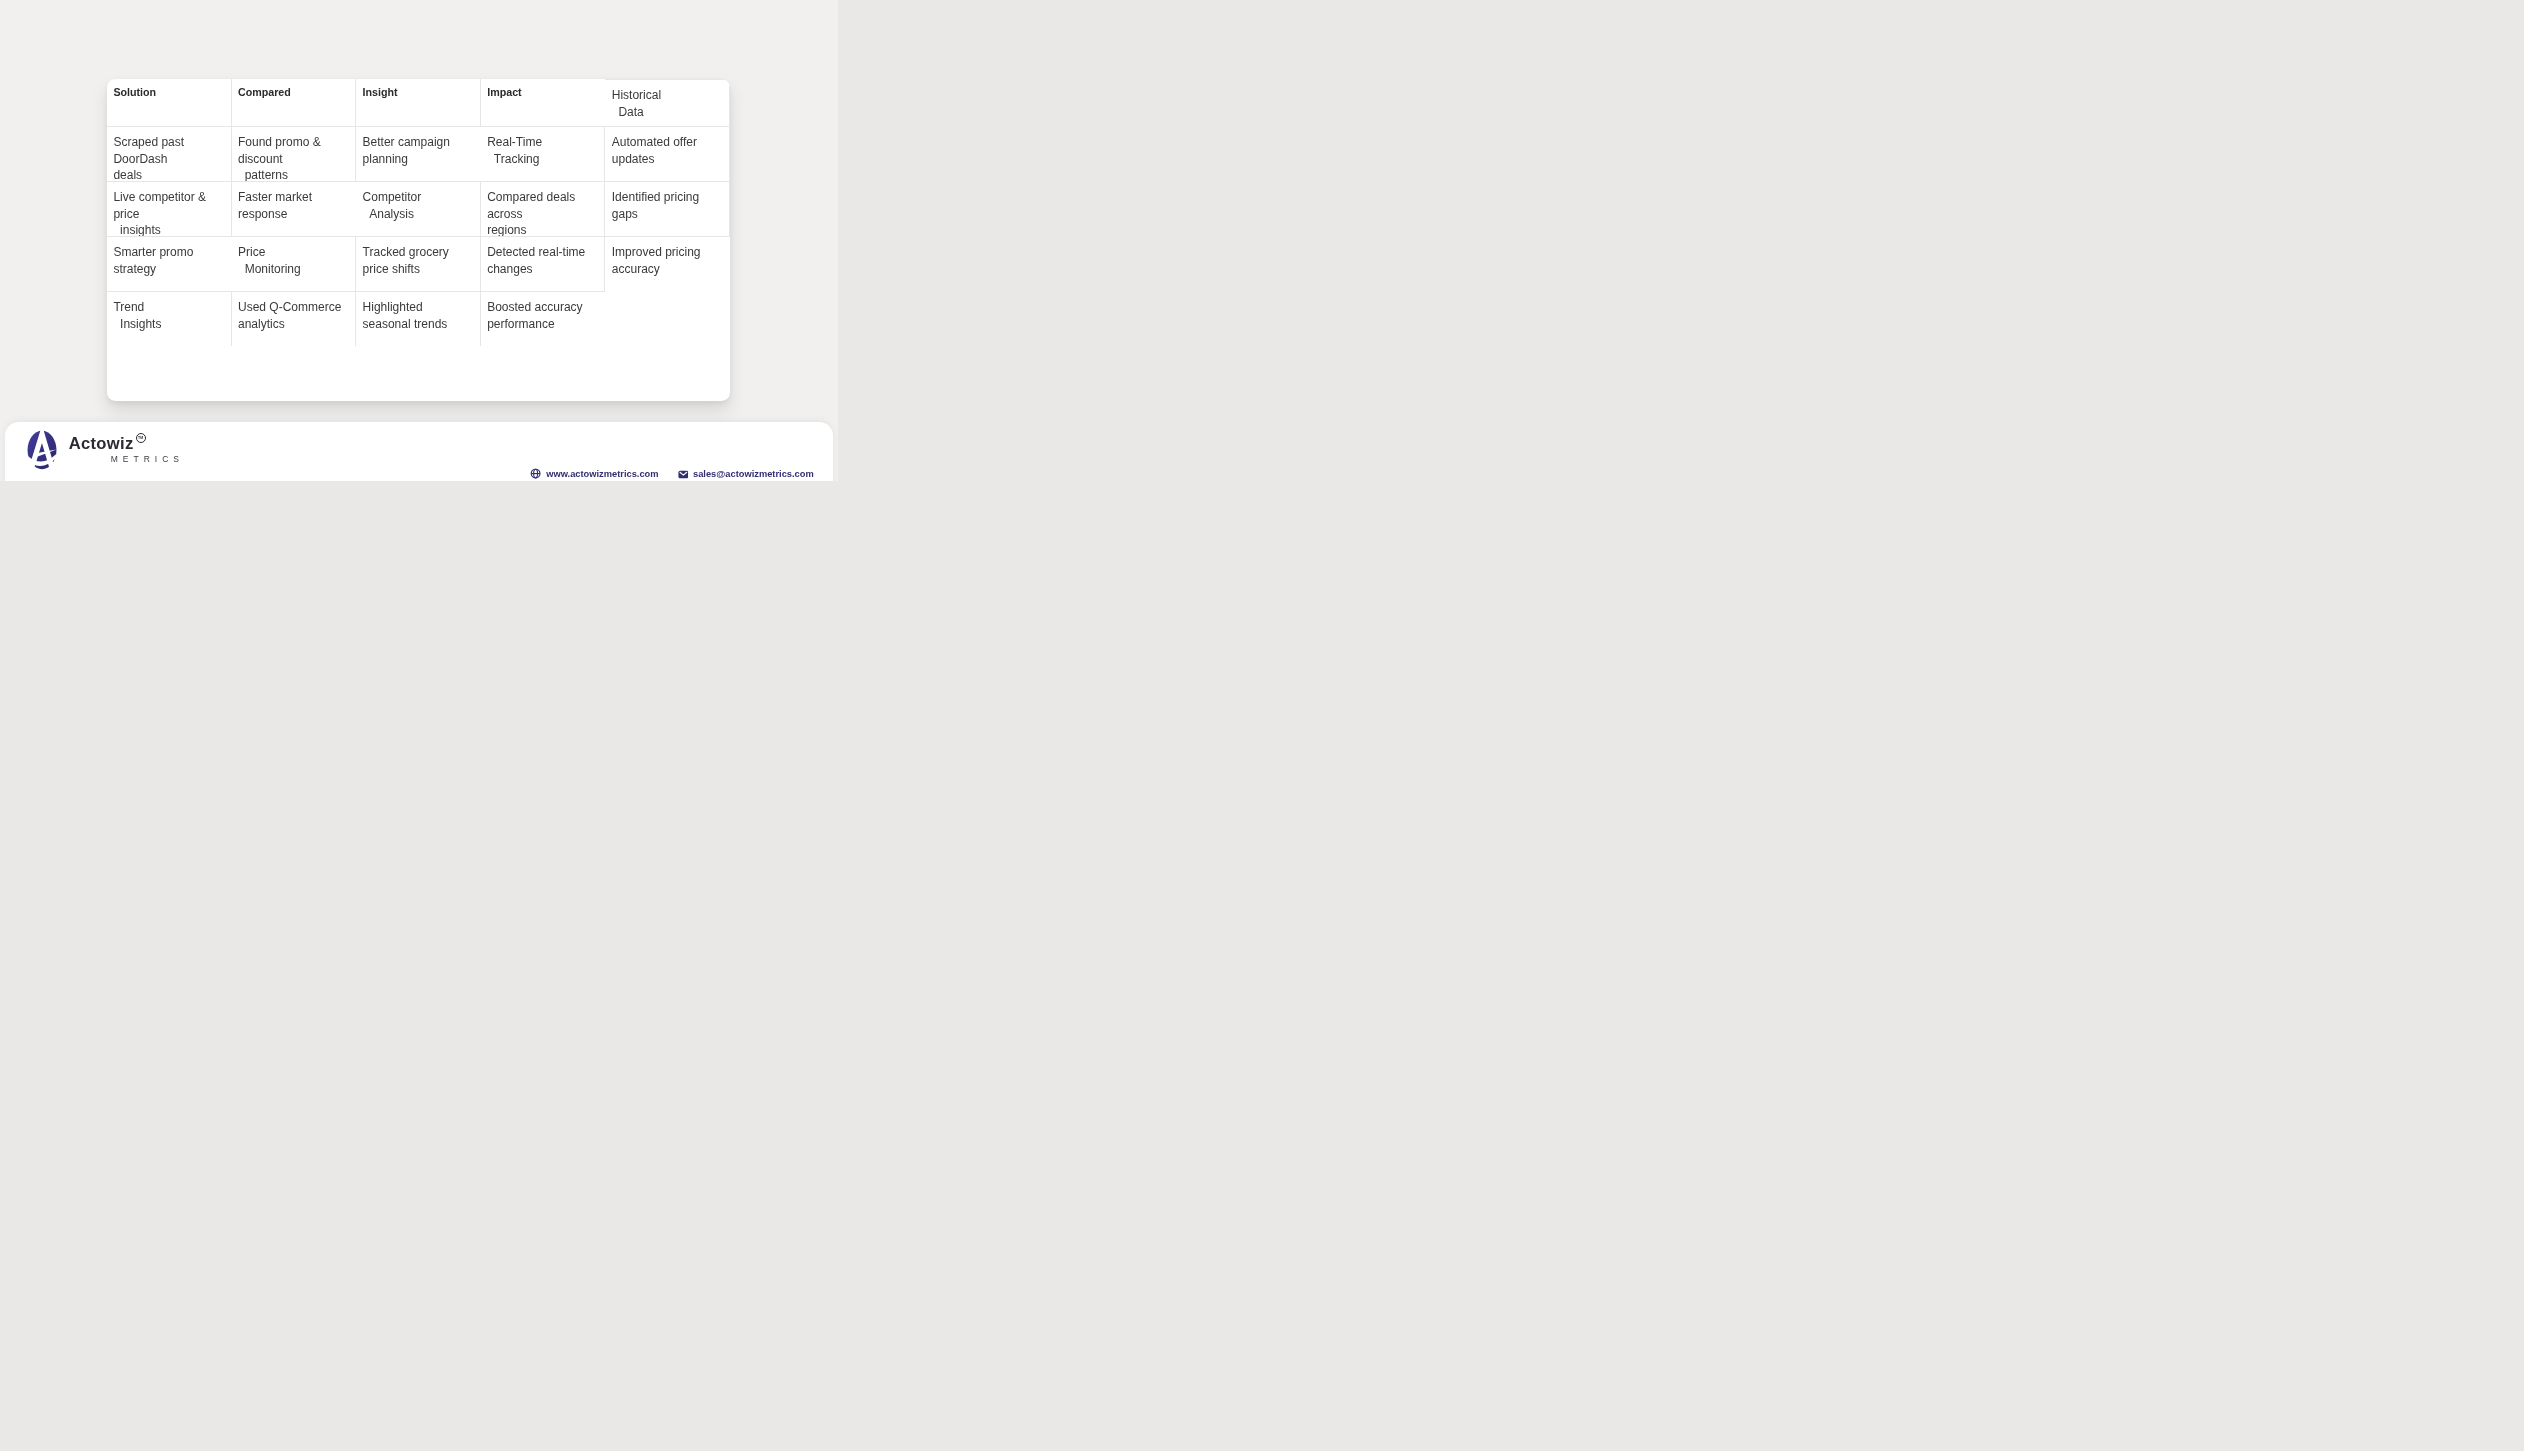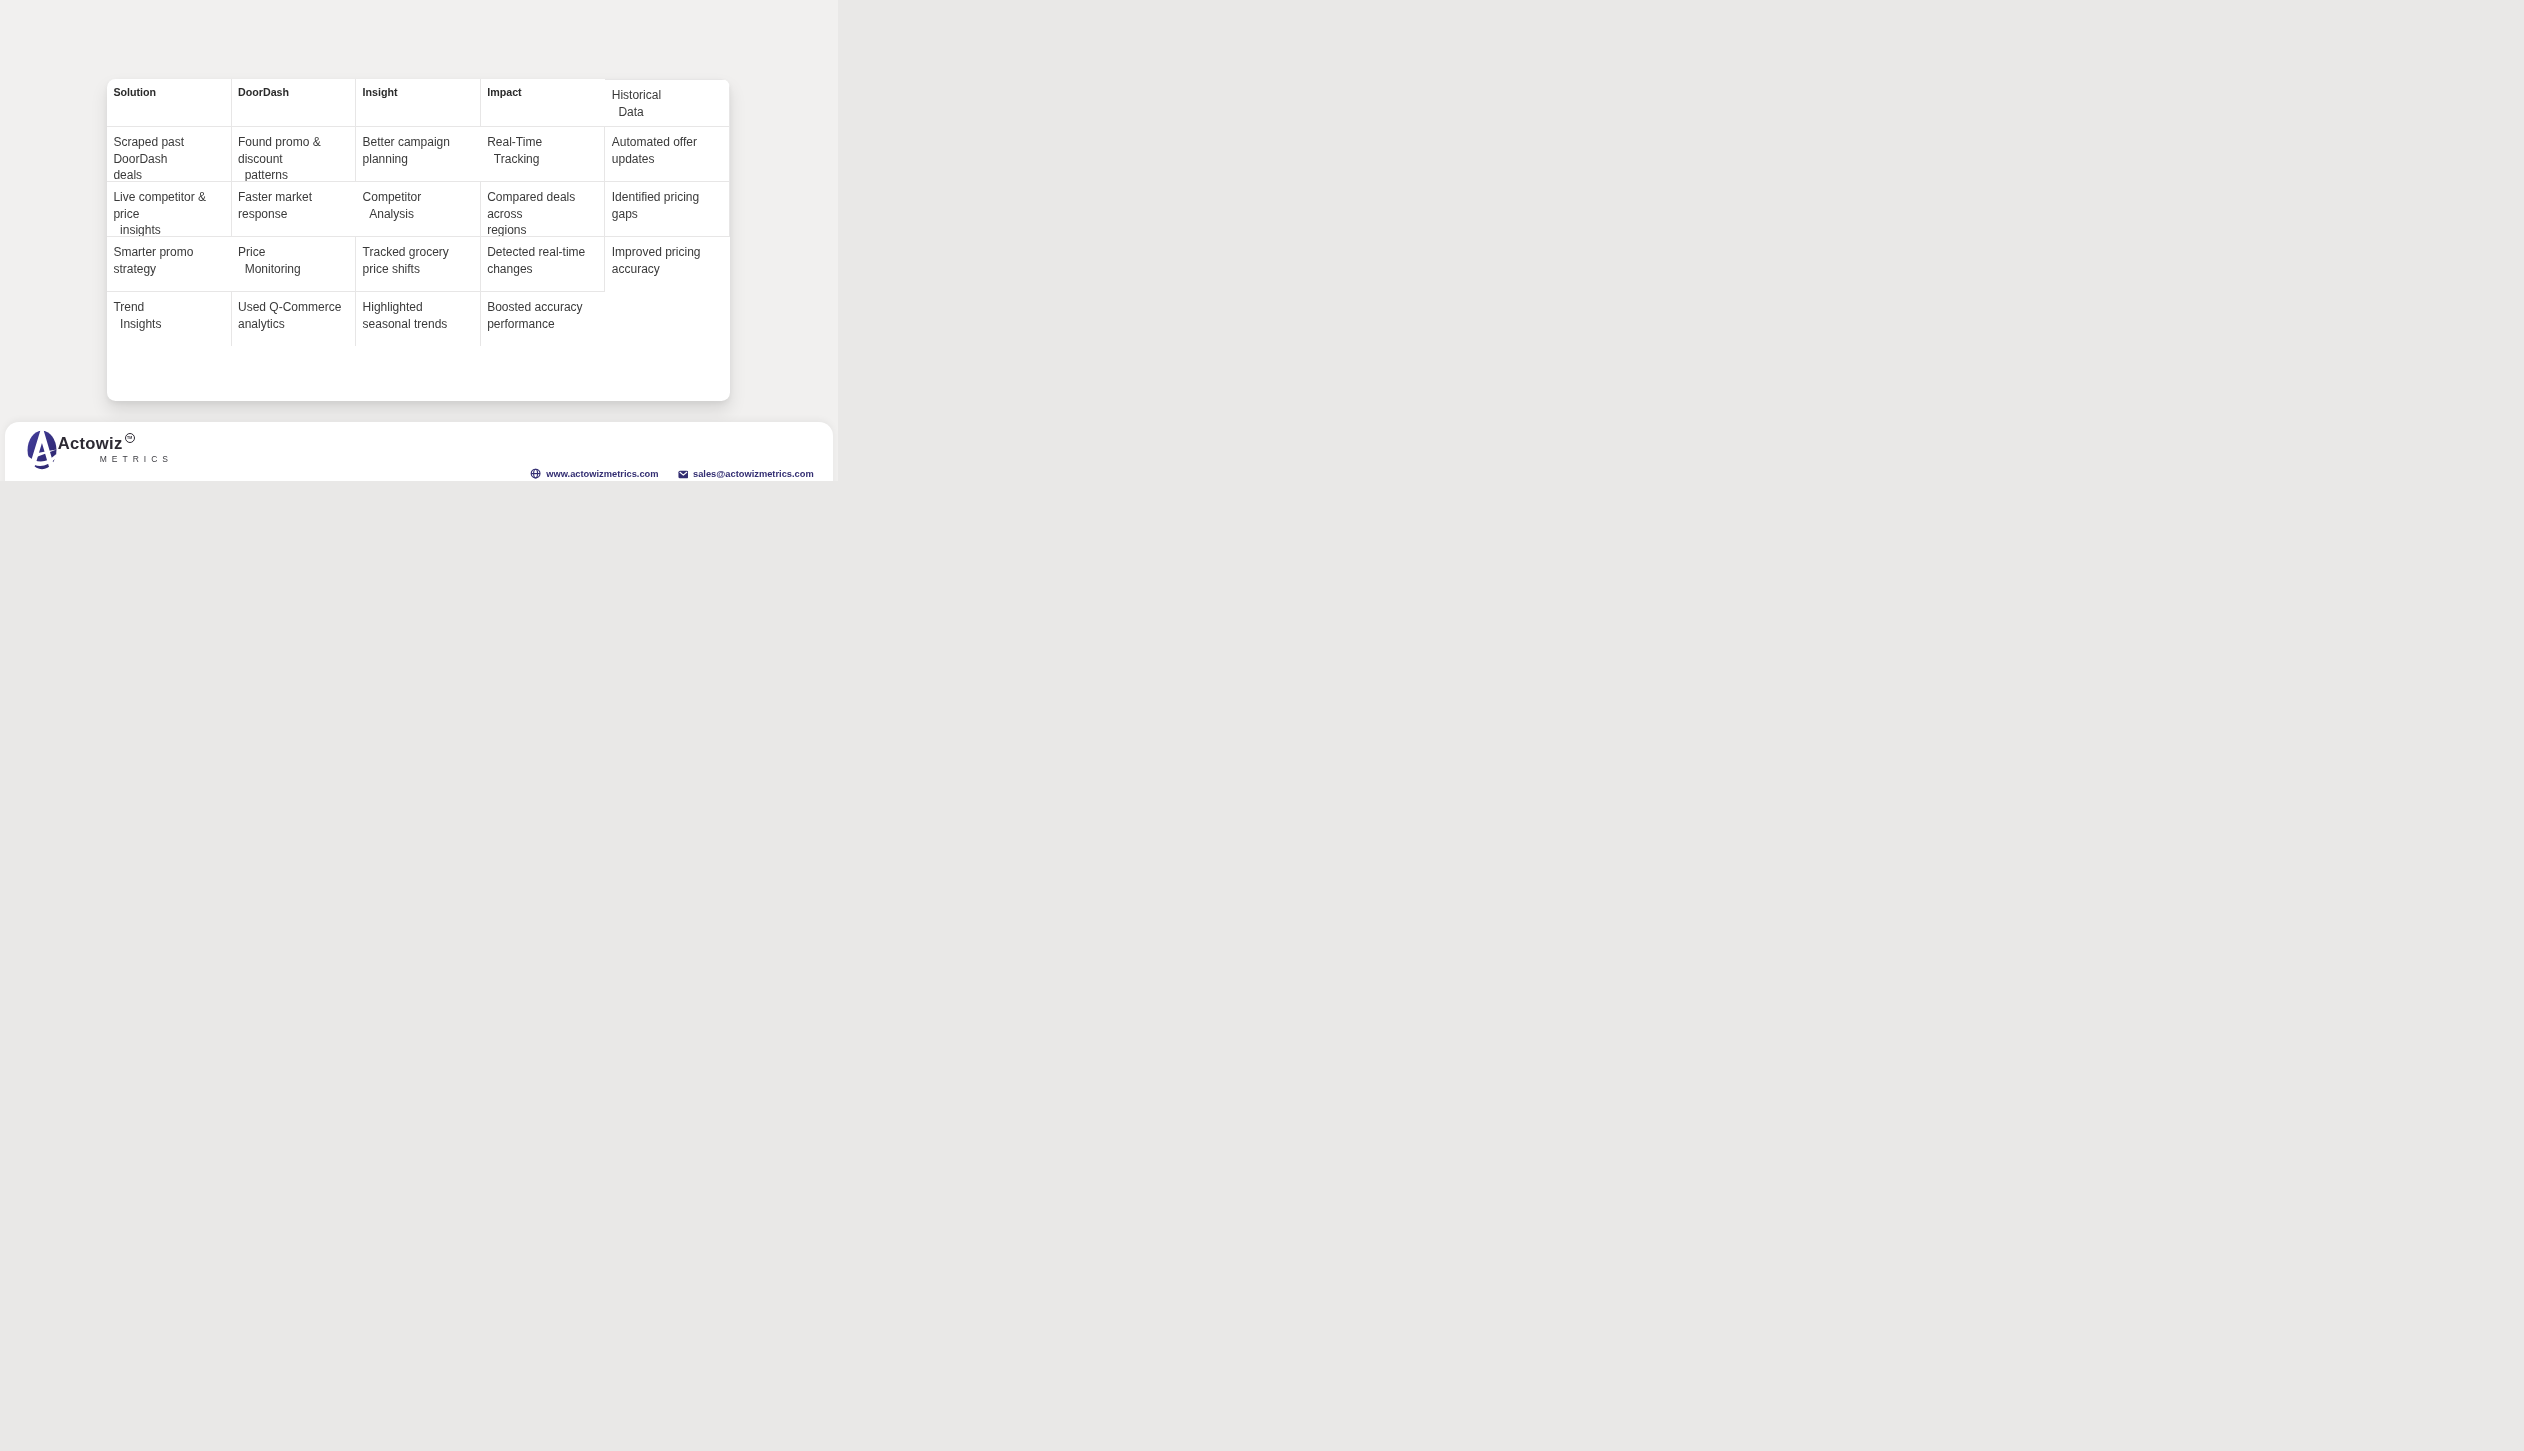--- a/index.html
+++ b/index.html
@@ -30,21 +30,21 @@
   .grid > div:nth-child(n+5) { border-top:0.5px solid #e7e6e6; }
   .th { font-size:10.7px; font-weight:700; color:#2b2b2b; padding-top:8.5px; }
   .td { font-size:12px; color:#3a3a3a; line-height:16.6px; white-space:pre-line; }
 
   
   .footer {
     position:absolute; left:5.3px; right:5.3px; top:422px; height:75px;
     background:#ffffff; border-radius:14px;
     box-shadow:0 -1.6px 7.5px rgba(0,0,0,.05);
   }
-  .brand { position:absolute; left:21.4px; top:7.5px; display:flex; align-items:center; gap:1px; }
+  .brand { position:absolute; left:21.4px; top:7.5px; display:flex; align-items:center; gap:12px; }
   .mark { width:30px; height:40px; display:block; }
   .brand-line { display:flex; align-items:flex-start; gap:2.1px; }
   .brand-name { font-size:16.6px; font-weight:700; color:#2d2a33; letter-spacing:0.3px; line-height:1.05; }
   .tm {
     width:8px; height:8px; border:0.8px solid #2d2a33; border-radius:50%;
     font-size:3.5px; font-weight:700; color:#2d2a33;
     display:flex; align-items:center; justify-content:center; margin-top:-1.6px;
   }
   .brand-sub { font-size:8.5px; color:#3c3c42; letter-spacing:5px; margin-top:2.1px;margin-left:42px; }
   .contacts { position:absolute; right:19px; top:0; height:100%; display:flex; align-items:center; gap:19px; }
@@ -55,21 +55,21 @@
   .contact svg { display:block; flex:0 0 auto; }
 </style>
 </head>
 <body>
 
 <div class="stage">
 
   <section class="card">
     <div class="grid">
       <div class="th">Solution</div>
-      <div class="th">DoorDash</div>
+      <div class="th">Compared</div>
       <div class="th">Insight</div>
       <div class="th">Impact</div>
 
       <div class="td">Historical
 &nbsp;&nbsp;Data</div>
       <div class="td">Scraped past DoorDash
 deals</div>
       <div class="td">Found promo &amp; discount
 &nbsp;&nbsp;patterns</div>
       <div class="td">Better campaign planning</div>

